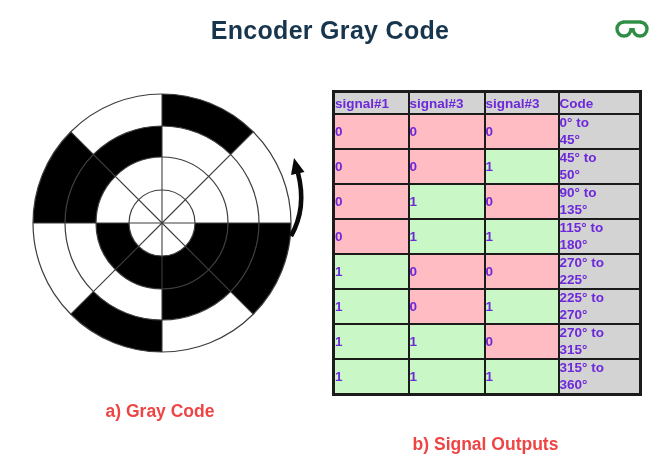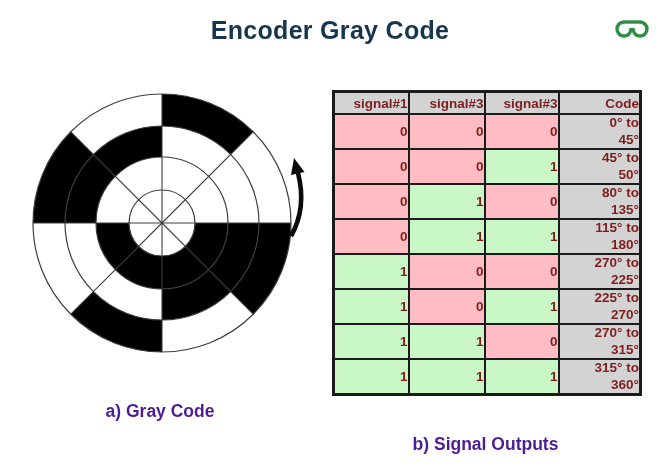--- a/index.html
+++ b/index.html
@@ -12,33 +12,33 @@
     font-size:25px;font-weight:800;color:var(--title,#17364d);letter-spacing:.3px;
   }
   .logo{position:absolute;top:11px;right:9px;width:38px;height:32px;}
   .disk-wrap{position:absolute;left:25px;top:88px;width:290px;height:270px;}
   table.signals{
     position:absolute;left:332px;top:90px;width:307px;
     border-collapse:collapse;table-layout:fixed;
     border:3px solid var(--border,#1b1b1b);
   }
   table.signals th,table.signals td{
-    border:2px solid var(--border,#1b1b1b);text-align:right;vertical-align:middle;
-    font-weight:bold;color:#7f1d1d;padding:0;
+    border:2px solid var(--border,#1b1b1b);text-align:left;vertical-align:middle;
+    font-weight:bold;color:#6d28d9;padding:0;
   }
   table.signals th{background:var(--cell-gray,#d3d3d3);height:20px;font-size:13.5px;}
   table.signals td{height:33px;font-size:13.5px;}
   td.v0{background:var(--cell-zero,#ffbdc3);}
   td.v1{background:var(--cell-one,#c9f7c5);}
   td.angle{
     background:var(--cell-gray,#d3d3d3);white-space:pre-line;
     font-size:12.5px;line-height:1.2;margin-left:20px;
   }
   .caption{
-    position:absolute;top:401px;font-weight:bold;font-size:17.5px;color:#4c1d95;
+    position:absolute;top:401px;font-weight:bold;font-size:17.5px;color:#ef4444;
     text-align:center;
   }
   .cap-a{left:25px;width:270px;}
   .cap-b{left:332px;width:307px;margin-top:33px;}
 </style>
 </head>
 <body>
 
 <h1 class="title">Encoder Gray Code</h1>
 
@@ -112,21 +112,21 @@
         <td class="v0">0</td>
         <td class="v0">0</td>
         <td class="v1">1</td>
         <td class="angle">45° to
 50°</td>
       </tr>
       <tr>
         <td class="v0">0</td>
         <td class="v1">1</td>
         <td class="v0">0</td>
-        <td class="angle">80° to
+        <td class="angle">90° to
 135°</td>
       </tr>
       <tr>
         <td class="v0">0</td>
         <td class="v1">1</td>
         <td class="v1">1</td>
         <td class="angle">115° to
 180°</td>
       </tr>
       <tr>

